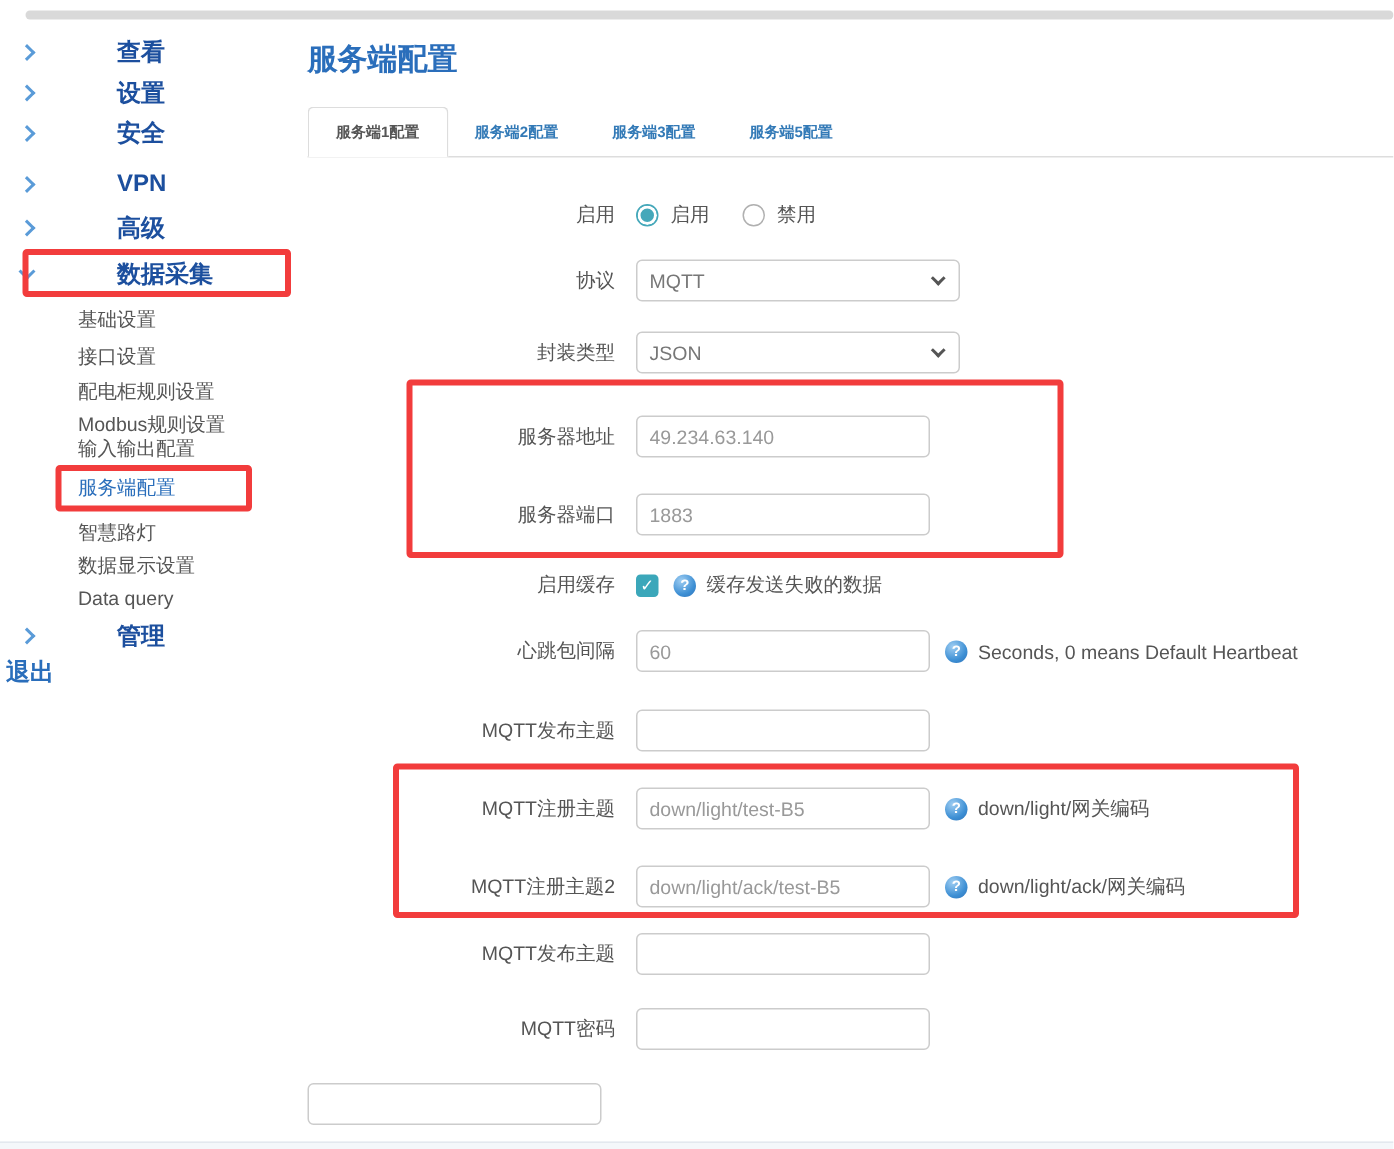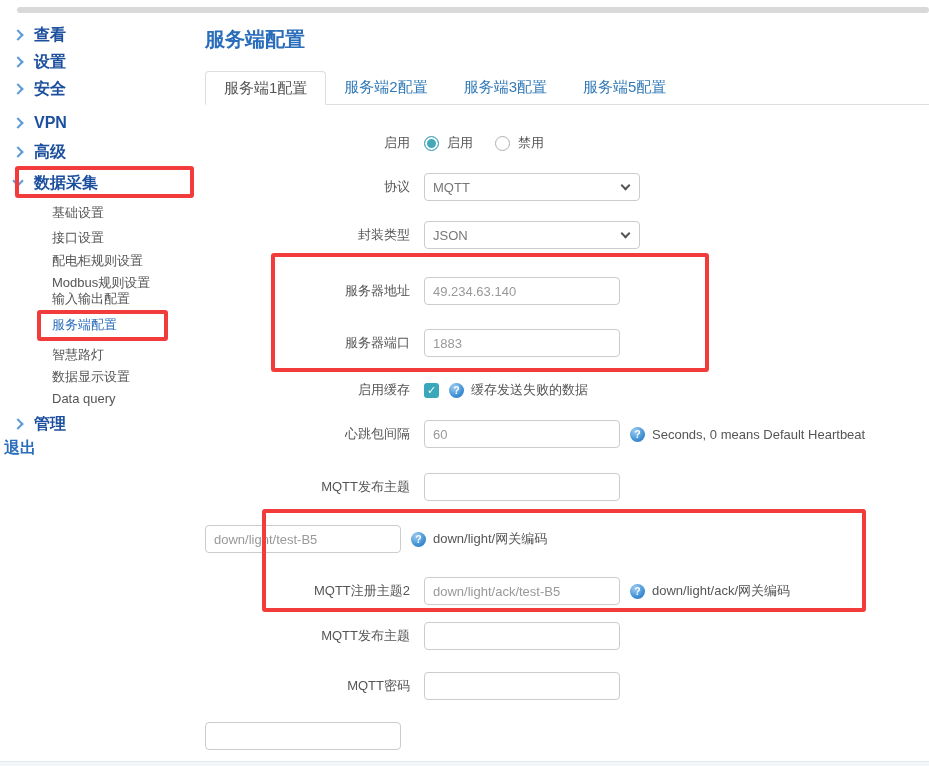--- a/index.html
+++ b/index.html
@@ -10,33 +10,33 @@
     font-family: "Liberation Sans", "DejaVu Sans", sans-serif;
     overflow: hidden;
   }
   
   .topbar {
     position: absolute; left: 17px; top: 7px; width: 912px; height: 6px;
     background: #d9d9d9; border-radius: 3px;
   }
   
   .nav-item { position: absolute; display: flex; align-items: center; height: 22px; white-space: nowrap; cursor: pointer; }
-  .nav-top   { left: 14px; font-size: 16px; font-weight: bold; color: #1c4f9e; }
+  .nav-top   { left: 14px; font-size: 16px; font-weight: bold; color: #1c4f9e; gap: 44px; }
   .nav-sub   { left: 52px; font-size: 13px; color: #555; }
   .nav-sub.selected { color: #2a6ebb; }
   .nav-logout { left: 4px; font-size: 16px; font-weight: 600; color: #2a6ebb; }
   .chev { width: 8px; height: 8px; border-right: 2px solid #5a9bd8; border-bottom: 2px solid #5a9bd8; display: inline-block; flex: none; }
   .chev-right { transform: rotate(-45deg); margin-right: 12px; }
   .chev-down  { transform: rotate(45deg); margin-right: 12px; margin-top: -4px; }
   
   .redbox { position: absolute; border: 4px solid #f23c3c; border-radius: 3px; pointer-events: none; z-index: 9; }
   
   .page-title { position: absolute; left: 205px; top: 26px; font-size: 20px; font-weight: bold; color: #2a6ebb; }
   .tabs { position: absolute; left: 205px; top: 71px; width: 724px; height: 34px; display: flex; align-items: stretch; border-bottom: 1px solid #ddd; }
-  .tab { padding: 4px 18px; display: flex; align-items: center; font-size: 15px; color: #337ab7; cursor: pointer; }
+  .tab { padding: 4px 18px; display: flex; align-items: center; font-size: 10px; color: #337ab7; cursor: pointer; font-weight: bold; }
   .tab.active { background: #fff; border: 1px solid #ddd; border-bottom: 1px solid #fff; border-radius: 4px 4px 0 0; color: #555; margin-bottom: -1px; }
   
   .row { position: absolute; left: 205px; display: flex; align-items: center; height: 28px; }
   .lbl { width: 205px; flex: none; text-align: right; font-size: 13px; color: #555; margin-right: 14px; white-space: nowrap; }
   .inp {
     width: 196px; height: 28px; flex: none; border: 1px solid #ccc; border-radius: 4px;
     font-size: 13px; color: #999; padding: 0 8px; background: #fff; outline: none;
     font-family: "Liberation Sans", "DejaVu Sans", sans-serif;
   }
   .sel {
@@ -192,20 +192,21 @@
     <span>Seconds, 0 means Default Heartbeat</span>
   </span>
 </div>
 
 <div class="row" style="top:473px">
   <div class="lbl">MQTT发布主题</div>
   <input class="inp" value="" style="">
 </div>
 
 <div class="row" style="top:525px">
+  <div class="lbl">MQTT注册主题</div>
   <input class="inp" value="down/light/test-B5" style="">
   <span class="help">
     <span class="qicon">?</span>
     <span>down/light/网关编码</span>
   </span>
 </div>
 
 <div class="row" style="top:577px">
   <div class="lbl">MQTT注册主题2</div>
   <input class="inp" value="down/light/ack/test-B5" style="">

